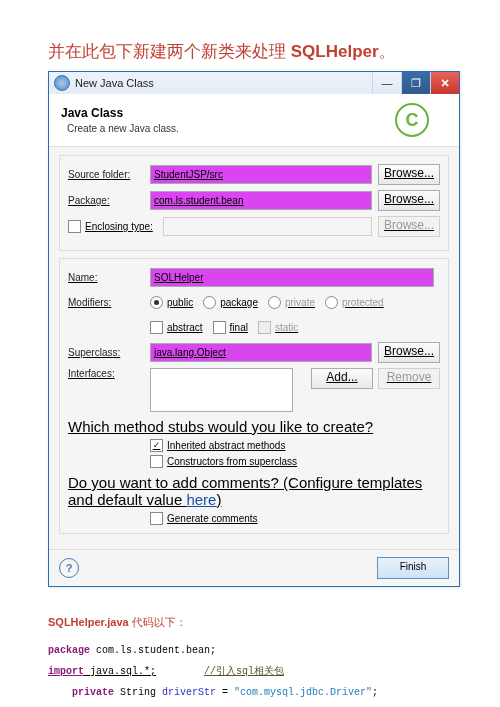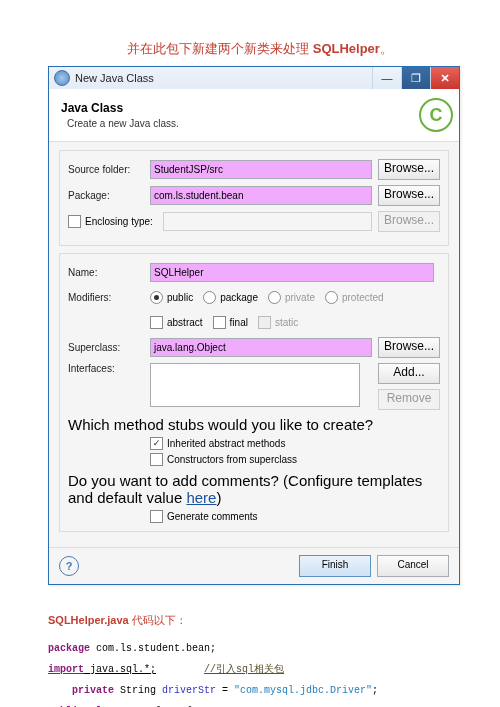--- a/index.html
+++ b/index.html
@@ -1,54 +1,54 @@
 <!DOCTYPE html>
 <html><head>
 <meta charset="utf-8">
 <style>
   body { margin: 0; font-family: "Microsoft YaHei", Arial, sans-serif; background: #fff; width: 500px; font-size: 11px; }
   .page { padding: 40px 28px 20px 48px; }
-  .intro { color: #c14033; font-size: 13px; margin-bottom: 8px; text-align: center; }
+  .intro { color: #c14033; font-size: 17px; margin-bottom: 8px; }
   .bold { font-weight: bold; }
 
   .dialog { border: 1px solid #2a6db1; background: #f5f5f5; width: 410px; box-shadow: 1px 1px 3px rgba(0,0,0,0.1); }
   .titlebar { display: flex; align-items: center; background: linear-gradient(#edf2fa, #e4ecf7); height: 22px; }
   .title-icon { width: 14px; height: 14px; background: radial-gradient(#a9c9e9, #4b89c8); border-radius: 50%; margin: 0 5px; border:1px solid #3f71a4; }
   .title-text { flex: 1; font-size: 11px; color: #222; }
   .winbtns { display: flex; height: 100%; }
   .winbtn { width: 28px; height: 100%; display: flex; align-items: center; justify-content: center; font-family: Arial; font-size: 11px; border-left: 1px solid #c7d6e8; background: linear-gradient(#eff4fb,#e0eaf5); color: #222; }
   .winbtn.max { background: linear-gradient(#3a6da7,#2e5a8c); color: #fff; }
   .winbtn.close { background: linear-gradient(#e9635a,#c8372e); color: #fff; font-weight: bold; }
 
-  .header { background: #fff; padding: 9px 0 9px 12px; display: flex; align-items: center; border-bottom: 1px solid #ddd; position: relative;}
+  .header { background: #fff; padding: 9px 24px 9px 12px; display: flex; align-items: center; border-bottom: 1px solid #ddd; position: relative;}
   .header-left { flex: 1; }
   .header-title { font-weight: bold; font-size: 12px; margin-bottom: 3px; }
   .header-sub { font-size: 10px; color: #333; margin-left: 6px; }
   .logo { width: 30px; height: 30px; border: 2px solid #6ab13e; border-radius: 50%; display: flex; align-items: center; justify-content: center; box-shadow: inset 0 0 0 2px #fff; margin-right: 6px; }
   .logo-inner { color: #6ab13e; font-size: 18px; font-weight: bold; }
 
-  .body { padding: 8px 10px; background: #f5f5f5; }
+  .body { padding: 8px 10px; background: #f5f5f5; text-decoration: underline; }
   .group { border: 1px solid #dcdcdc; background: #f5f5f5; padding: 8px 8px; margin-bottom: 7px; }
   .row { display: flex; align-items: center; margin-bottom: 5px; min-height: 20px; }
   .label { width: 82px; font-size: 10px; color: #222; }
-  .input { flex: 1; height: 17px; border: 1px solid #a5acb2; background: #f0abfc; font-size: 10px; padding: 0 3px; line-height: 17px; margin-right: 6px; }
+  .input { flex: 1; height: 17px; border: 1px solid #a5acb2; background: #d946ef; font-size: 10px; padding: 0 3px; line-height: 17px; margin-right: 6px; }
   .input.disabled { background: #f5f5f5; border-color: #d0d0d0; }
   .btn { width: 60px; height: 19px; border: 1px solid #a5acb2; background: linear-gradient(#fcfcfc,#e8e8e8); font-size: 12px; text-align: center; line-height: 17px; cursor: default; }
   .btn.disabled { color: #999; background: #f1f1f1; border-color: #d0d0d0; }
   .indent { margin-left: 82px; }
   .chk { display: inline-flex; align-items: center; margin-right: 10px; font-size: 10px; }
   .chkbox { width: 11px; height: 11px; border: 1px solid #888; background: #fff; margin-right: 4px; display: flex; align-items: center; justify-content: center; font-size: 9px; line-height: 9px; }
   .chkbox.disabled { background: #eee; border-color: #bbb; }
   .chkbox.checked::after { content: "✓"; color: #222; }
   .radio { display: inline-flex; align-items: center; margin-right: 10px; font-size: 10px; }
   .rdot { width: 11px; height: 11px; border: 1px solid #888; border-radius: 50%; background: #fff; margin-right: 4px; display: flex; align-items: center; justify-content: center; }
   .rdot.sel::after { content: ""; width: 5px; height: 5px; background: #333; border-radius: 50%; }
   .dim { color: #999; }
   .textarea { flex: 1; height: 42px; border: 1px solid #a5acb2; background: #fff; margin-right: 6px; }
-  .btncol { display: flex; flex-direction: column; gap: 5px; margin-left: 12px; }
+  .btncol { display: flex; flex-direction: row; gap: 5px; margin-left: 12px; }
   .question { font-size: 15px; margin: 6px 0 4px 0; }
   .link { color: #1a4f9e; text-decoration: underline; }
 
   .footer { display: flex; align-items: center; padding: 7px 10px; border-top: 1px solid #ddd; background: #f5f5f5; }
   .help { width: 18px; height: 18px; border: 1.5px solid #4a7ab5; border-radius: 50%; color: #4a7ab5; font-size: 11px; display: flex; align-items: center; justify-content: center; font-weight: bold; }
   .footer-spacer { flex: 1; }
   .fbtn { width: 70px; height: 20px; border: 1px solid #a5acb2; background: linear-gradient(#fcfcfc,#e8e8e8); font-size: 10px; text-align: center; line-height: 18px; margin-left: 6px; }
   .fbtn.primary { border-color: #5c93c7; background: linear-gradient(#e9f2fb,#cfe2f4); }
 
   .codehead { color: #c14033; font-size: 11px; margin-top: 28px; }
@@ -182,21 +182,20 @@
               <span>Generate comments</span>
             </div>
         </div>
       </div>
     </div>
 
     <div class="footer">
       <div class="help">?</div>
       <div class="footer-spacer"></div>
       <div class="fbtn primary">Finish</div>
-      <div class="fbtn">Cancel</div>
     </div>
   </div>
 
   <div class="codehead">
     <span class="bold">SQLHelper.java</span><span> 代码以下：</span>
   </div>
 
   <div class="code">
     <div><span class="kw">package</span><span> com.ls.student.bean;</span></div>
     <div><span class="kw ul">import</span><span class="ul"> java.sql.*;</span>&nbsp;&nbsp;&nbsp;&nbsp;&nbsp;&nbsp;&nbsp;&nbsp;<span class="cmt">//引入sql相关包</span></div>

